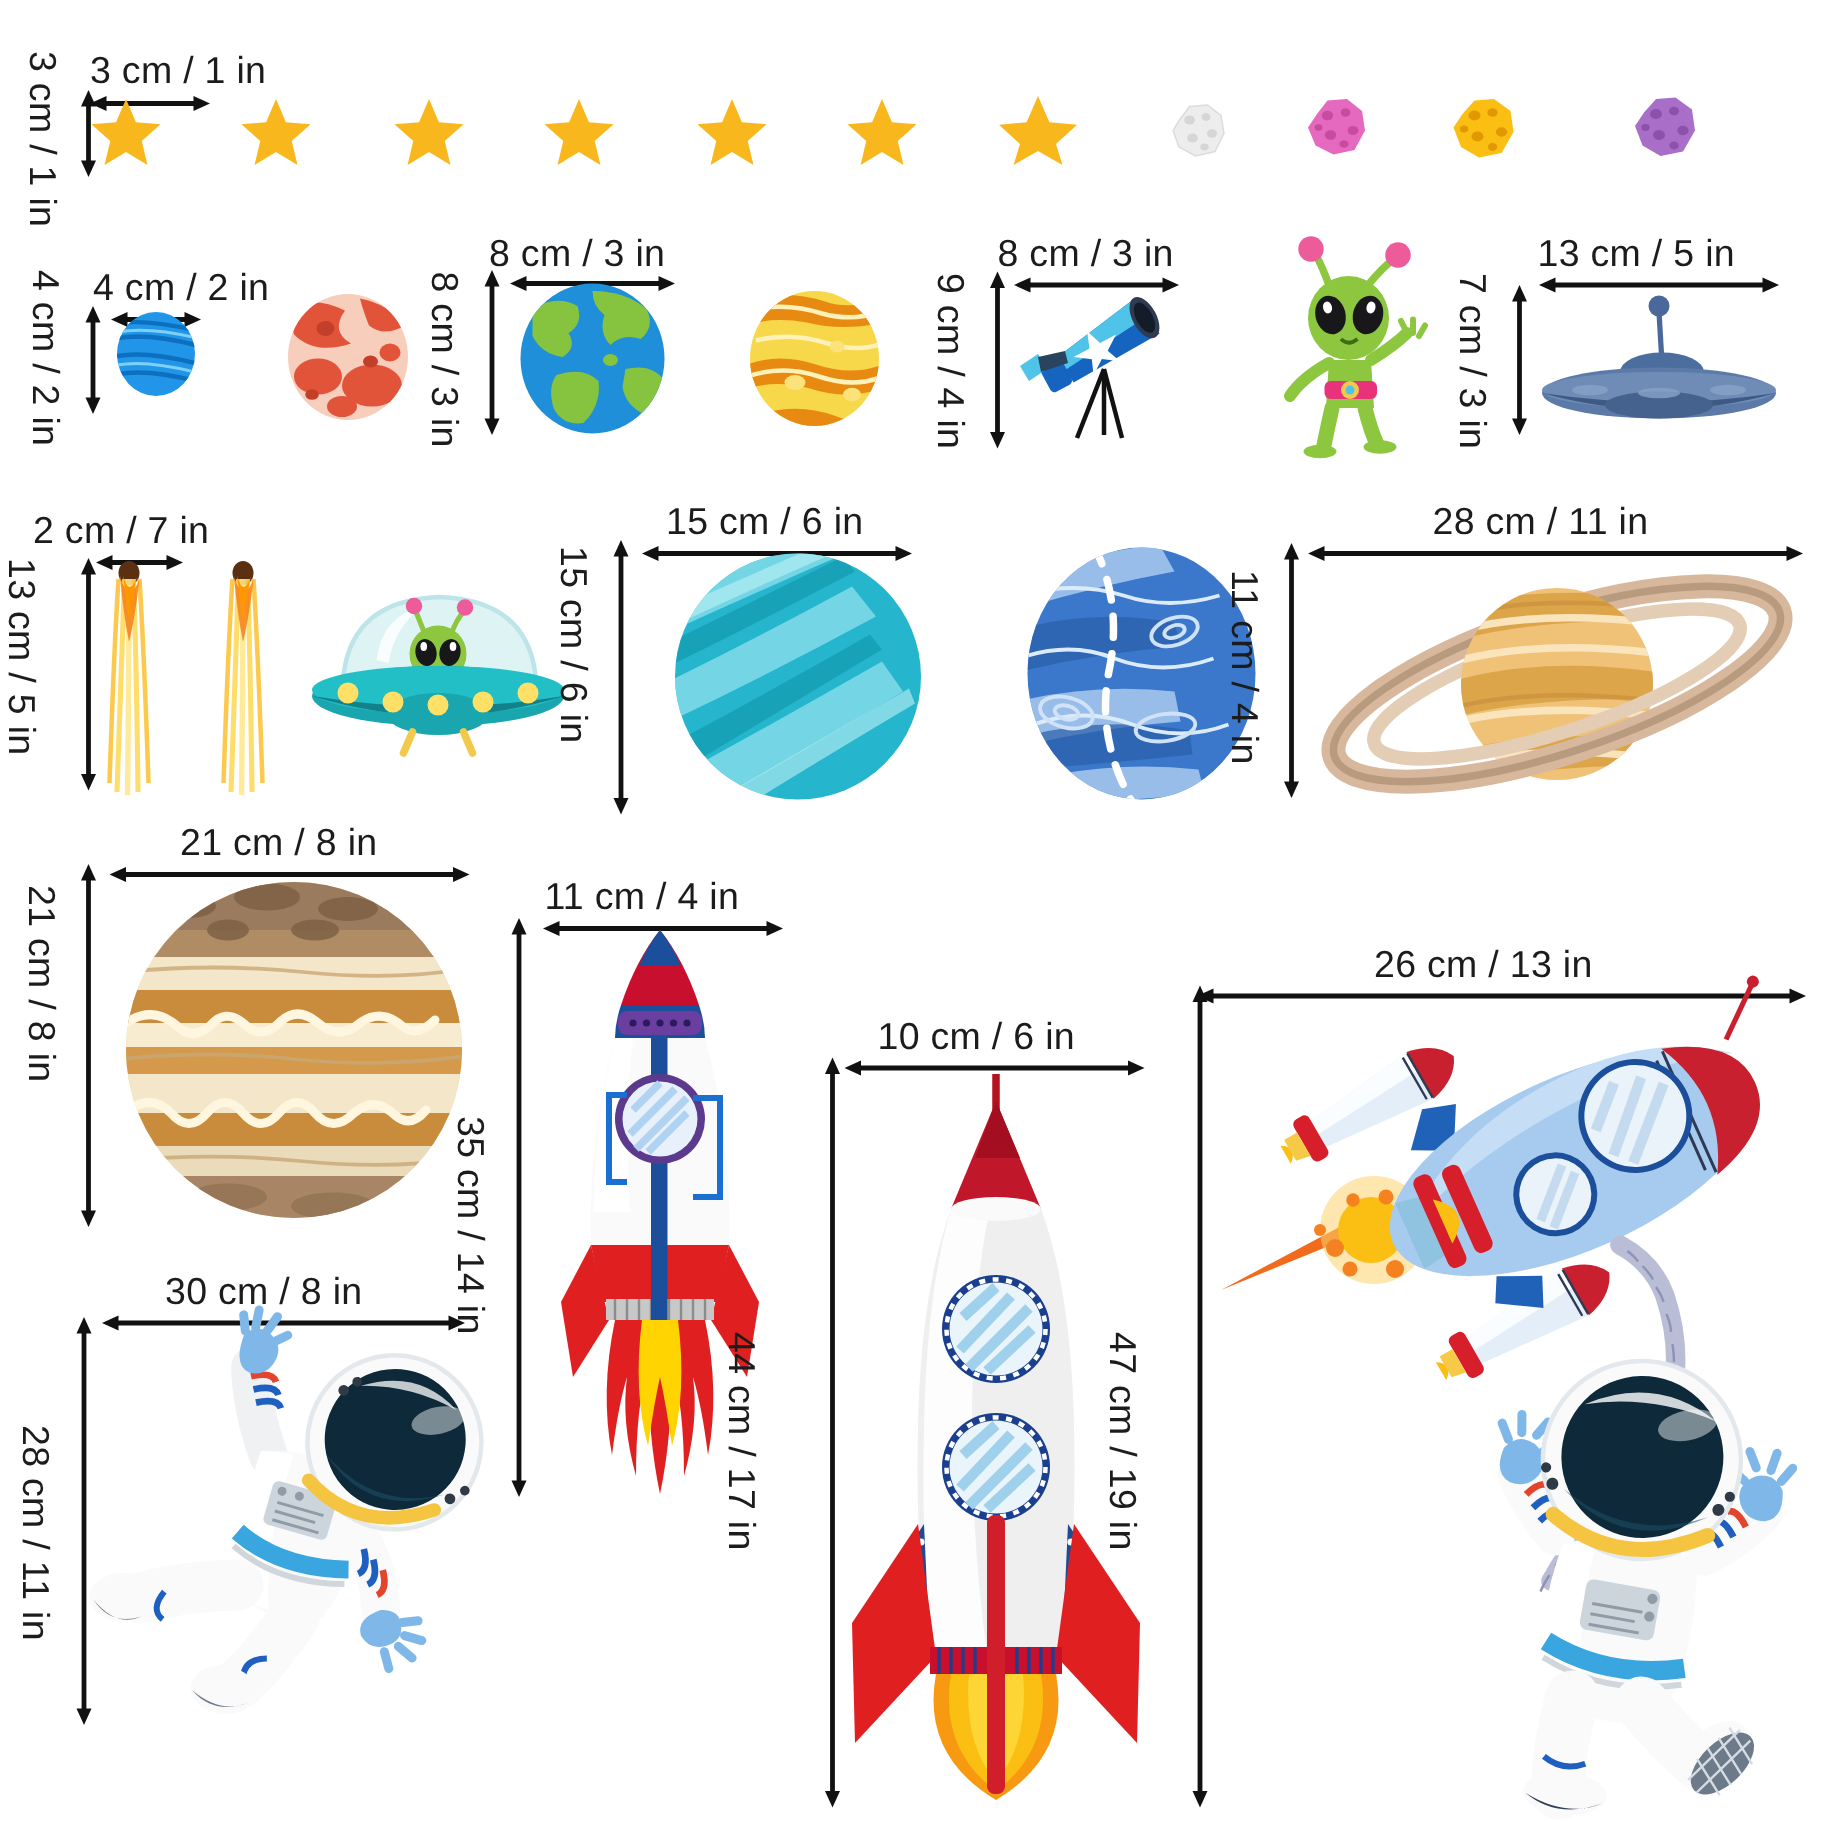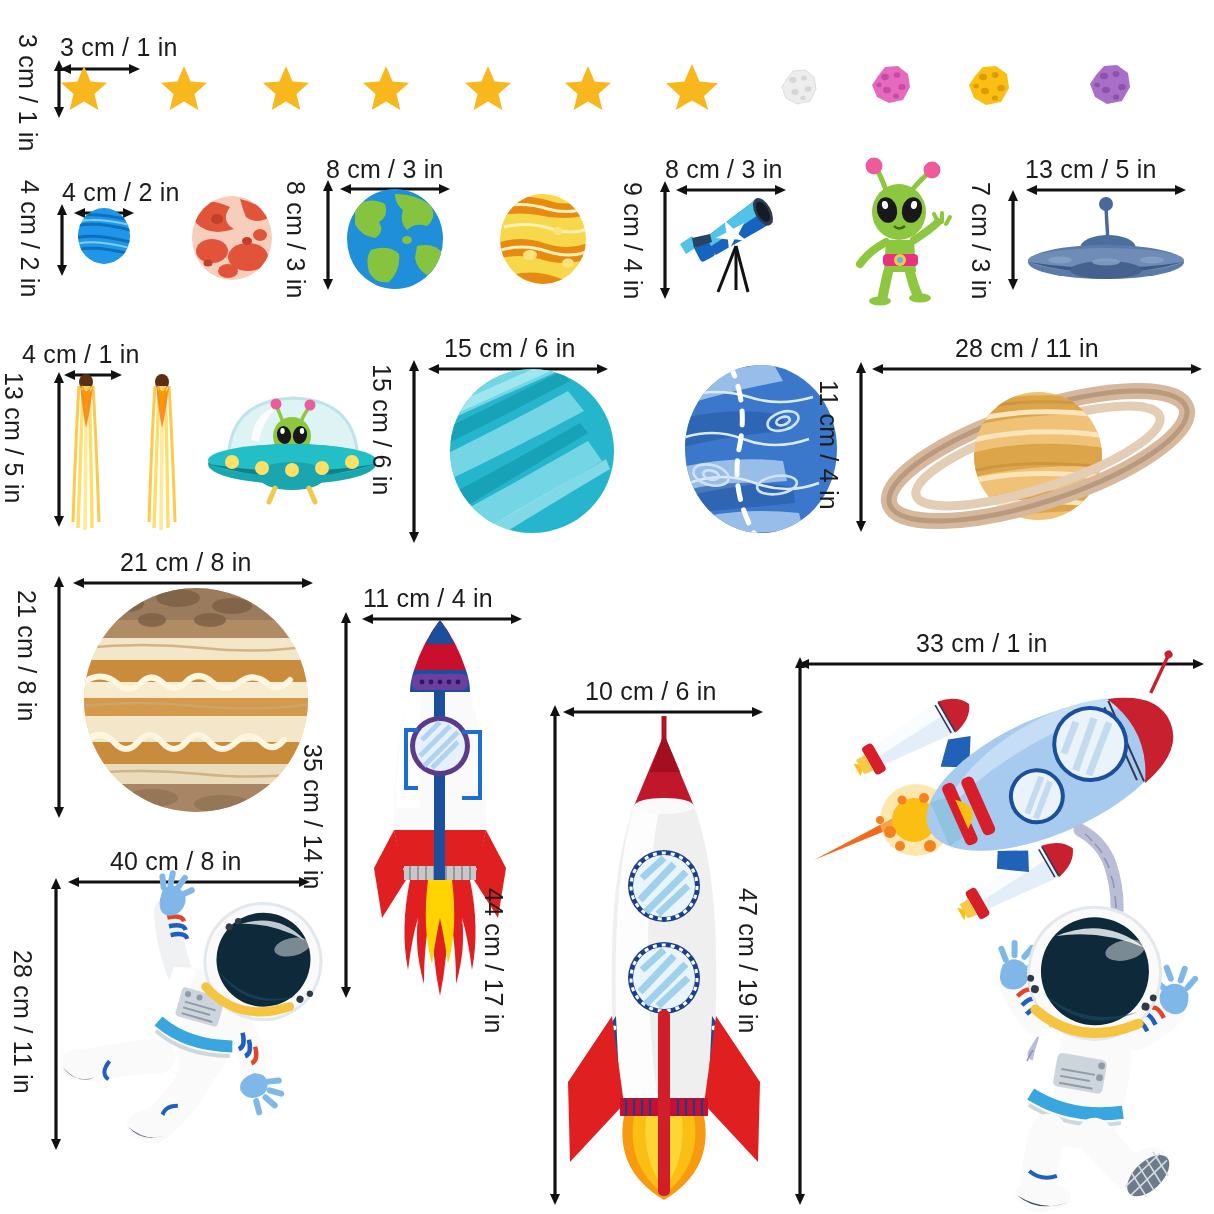--- a/index.html
+++ b/index.html
@@ -265,21 +265,21 @@
     <ellipse cx="84" cy="70" rx="78" ry="12" fill="#6E8CB6"></ellipse>
     <path d="M6,72 Q84,94 162,72 Q84,84 6,72 Z" fill="#3D5A84"></path>
     <ellipse cx="84" cy="80" rx="36" ry="9" fill="#44628D"></ellipse>
     <g fill="#89A3C7" opacity=".8">
       <ellipse cx="38" cy="70" rx="12" ry="3.5"></ellipse>
         <ellipse cx="84" cy="72" rx="14" ry="3.5"></ellipse>
         <ellipse cx="130" cy="70" rx="12" ry="3.5"></ellipse>
     </g>
   </svg>
 
-  <div class="abs dimlabel" style="left:22px;top:340px;">4 cm / 1 in</div>
+  <div class="abs dimlabel" style="left:22px;top:340px;">2 cm / 7 in</div>
   <svg class="abs" style="left:64px;top:368px;" width="58" height="14">
     <line x1="6" y1="7" x2="52" y2="7" stroke="#111" stroke-width="3.2"></line>
     <polygon points="0,7 11,2 11,12" fill="#111"></polygon>
       <polygon points="58,7 47,2 47,12" fill="#111"></polygon>
   </svg>
   <div class="abs dimlabel vert" style="left:28px;top:372px;transform:rotate(90deg);">13 cm / 5 in</div>
   <svg class="abs" style="left:52px;top:372px;" width="14" height="155">
     <line x1="7" y1="6" x2="7" y2="149" stroke="#111" stroke-width="3.2"></line>
     <polygon points="7,0 2,11 12,11" fill="#111"></polygon>
       <polygon points="7,155 2,144 12,144" fill="#111"></polygon>
@@ -649,21 +649,21 @@
         <line x1="124" y1="388" x2="124" y2="406"></line>
         <line x1="132" y1="388" x2="132" y2="406"></line>
         <line x1="140" y1="388" x2="140" y2="406"></line>
       </g>
     <path d="M62,406 Q52,460 102,490 Q152,460 142,406 Z" fill="#F79A12"></path>
     <path d="M72,406 Q64,456 102,484 Q140,456 132,406 Z" fill="#FBBE13"></path>
     <path d="M84,406 Q80,452 102,478 Q124,452 120,406 Z" fill="#FDD635"></path>
     <rect x="96" y="300" width="12" height="186" rx="5" fill="#D01F2A"></rect>
   </svg>
 
-  <div class="abs dimlabel" style="left:916px;top:629px;">33 cm / 1 in</div>
+  <div class="abs dimlabel" style="left:916px;top:629px;">26 cm / 13 in</div>
   <svg class="abs" style="left:798px;top:657px;" width="406" height="14">
     <line x1="6" y1="7" x2="400" y2="7" stroke="#111" stroke-width="3.2"></line>
     <polygon points="0,7 11,2 11,12" fill="#111"></polygon>
       <polygon points="406,7 395,2 395,12" fill="#111"></polygon>
   </svg>
   <div class="abs dimlabel vert" style="left:762px;top:888px;transform:rotate(90deg);">47 cm / 19 in</div>
   <svg class="abs" style="left:793px;top:657px;" width="14" height="548">
     <line x1="7" y1="6" x2="7" y2="542" stroke="#111" stroke-width="3.2"></line>
     <polygon points="7,0 2,11 12,11" fill="#111"></polygon>
       <polygon points="7,548 2,537 12,537" fill="#111"></polygon>
@@ -760,21 +760,21 @@
         <path d="M302,286 q-3,6 -6,10"></path>
         <path d="M292,303 q-4,6 -8,9"></path>
       <path d="M279,318 q-5,5 -9,8"></path>
         <path d="M265,332 q-5,5 -8,9"></path>
         <path d="M252,347 q-5,5 -8,10"></path>
       <path d="M240,363 q-4,6 -7,11"></path>
         <path d="M229,380 q-4,6 -6,11"></path>
     </g>
   </svg>
 
-  <div class="abs dimlabel" style="left:110px;top:847px;">40 cm / 8 in</div>
+  <div class="abs dimlabel" style="left:110px;top:847px;">30 cm / 8 in</div>
   <svg class="abs" style="left:68px;top:875px;" width="242" height="14">
     <line x1="6" y1="7" x2="236" y2="7" stroke="#111" stroke-width="3.2"></line>
     <polygon points="0,7 11,2 11,12" fill="#111"></polygon>
       <polygon points="242,7 231,2 231,12" fill="#111"></polygon>
   </svg>
   <div class="abs dimlabel vert" style="left:37px;top:950px;transform:rotate(90deg);">28 cm / 11 in</div>
   <svg class="abs" style="left:49px;top:878px;" width="14" height="272">
     <line x1="7" y1="6" x2="7" y2="266" stroke="#111" stroke-width="3.2"></line>
     <polygon points="7,0 2,11 12,11" fill="#111"></polygon>
       <polygon points="7,272 2,261 12,261" fill="#111"></polygon>

